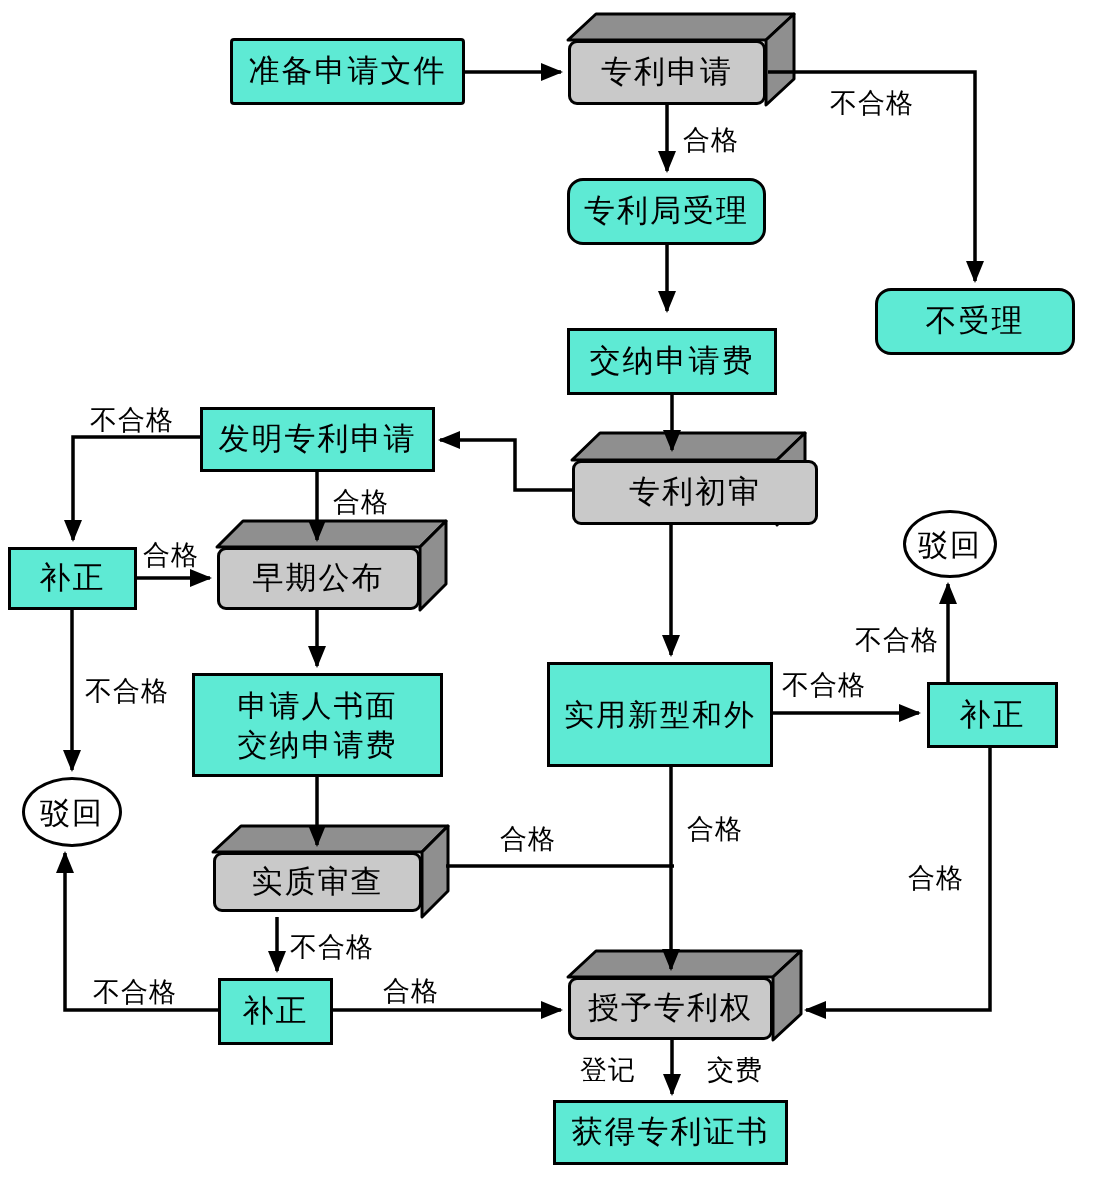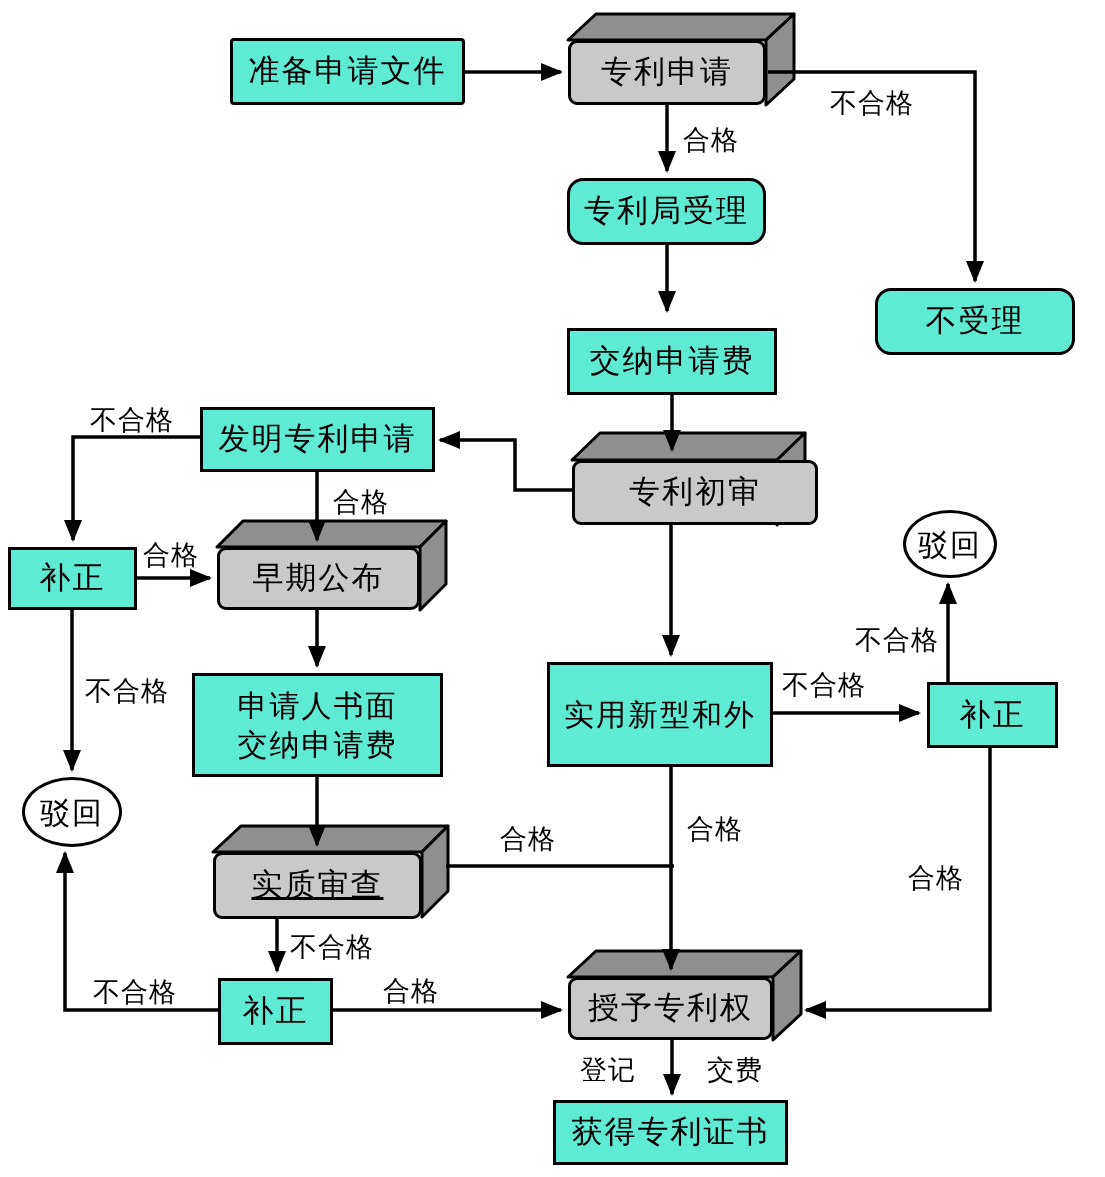--- a/index.html
+++ b/index.html
@@ -102,21 +102,21 @@
 
   <div class="node" style="left:192px;top:673px;width:251px;height:104px;">
     <span class="lines">
       <span>申请人书面</span>
       <span>交纳申请费</span>
     </span>
   </div>
 
   <div class="node ellipse" style="left:22px;top:777px;width:100px;height:70px;">驳回</div>
 
-  <div class="node box3d" style="left:213px;top:852px;width:209px;height:67px;text-decoration:underline;">实质审查</div>
+  <div class="node box3d" style="left:213px;top:852px;width:209px;height:60px;">实质审查</div>
 
   <div class="node" style="left:218px;top:978px;width:115px;height:67px;">补正</div>
 
   <div class="node" style="left:547px;top:662px;width:226px;height:105px;">
     <span class="lines">
       <span>实用新型和外</span>
     </span>
   </div>
 
   <div class="node" style="left:927px;top:682px;width:131px;height:66px;">补正</div>

